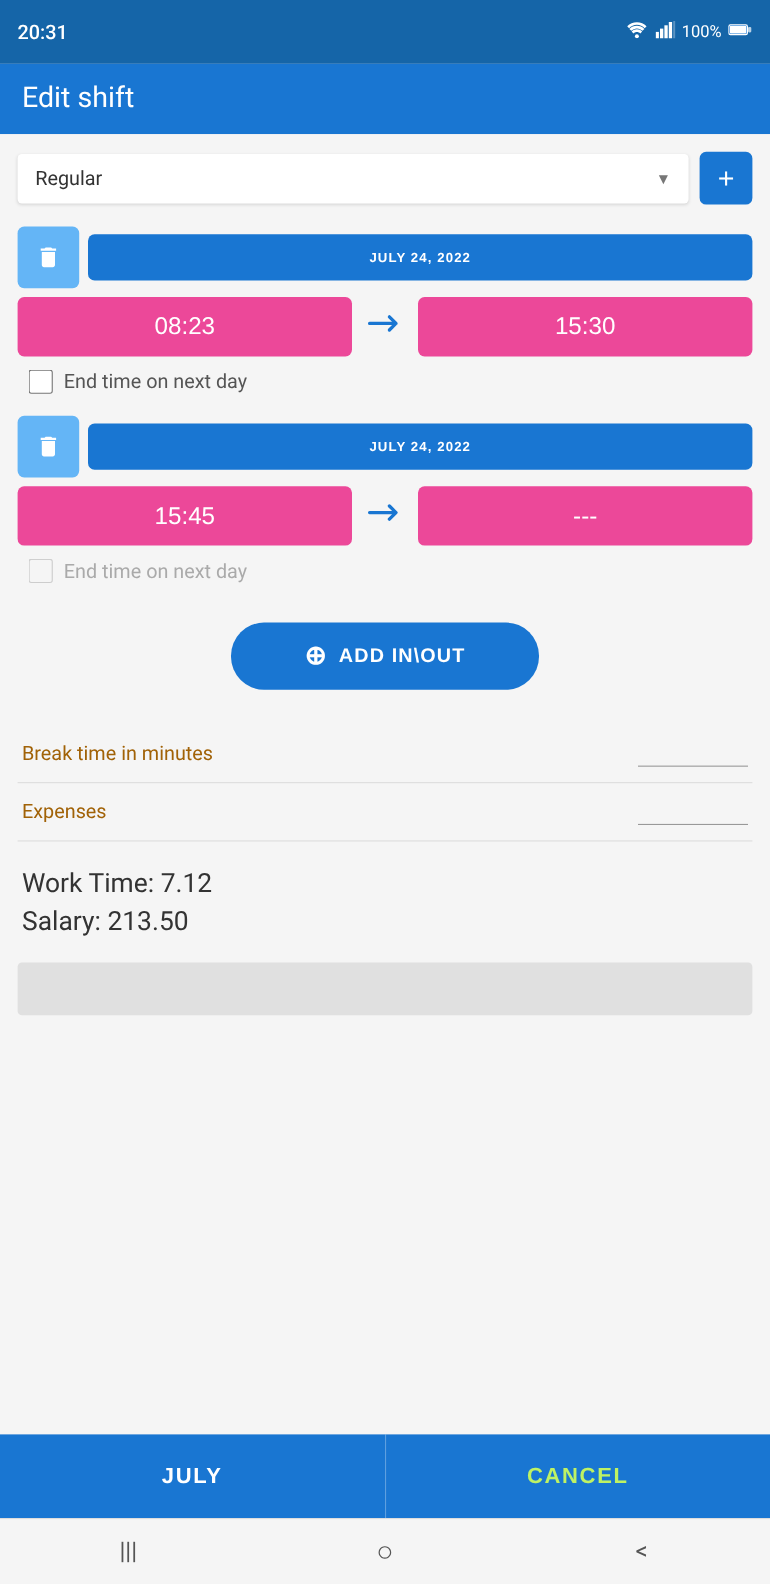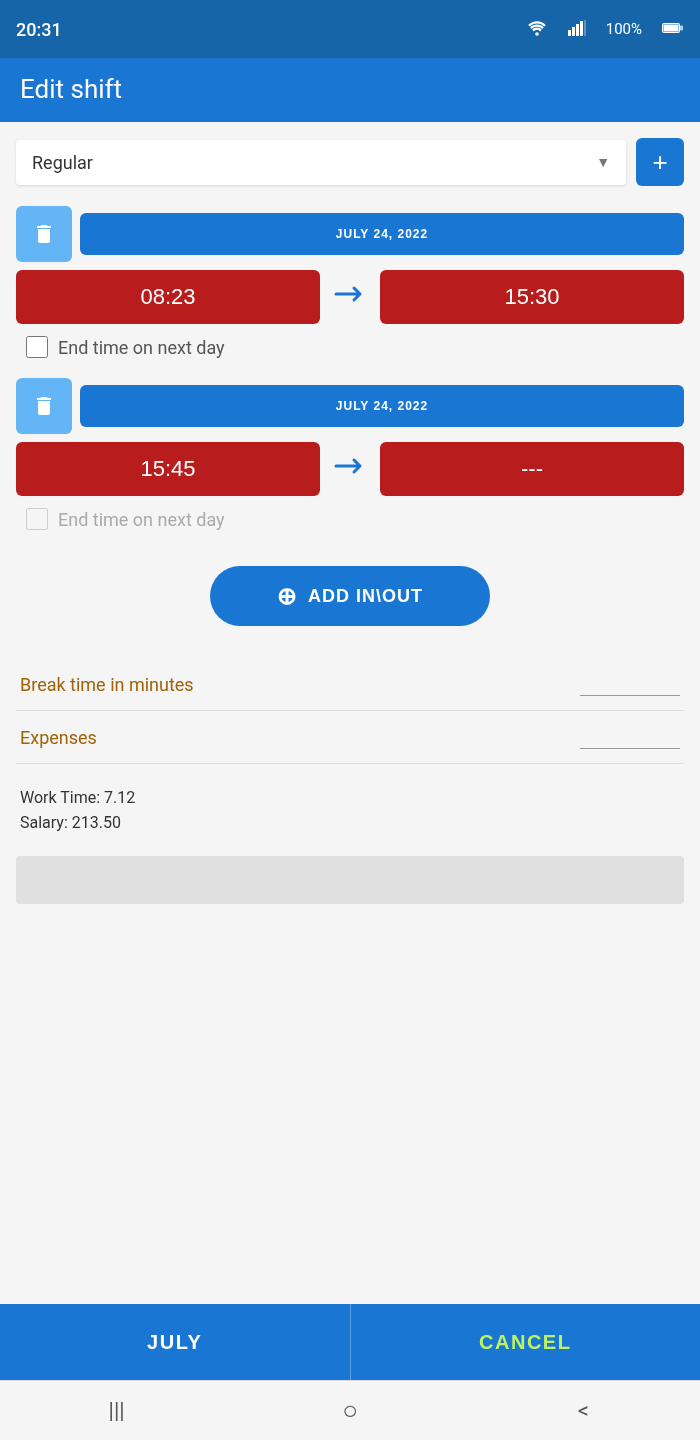--- a/index.html
+++ b/index.html
@@ -24,21 +24,21 @@
       height: 58px;
       flex-shrink: 0;
     }
     .status-time {
       font-size: 18px;
       font-weight: 500;
     }
     .status-icons {
       display: flex;
       align-items: center;
-      gap: 20px;
+      gap: 6px;
       font-size: 14px;
     }
 
     
     .header {
       background: #1976d2;
       color: #ffffff;
       padding: 16px 20px 18px;
       flex-shrink: 0;
     }
@@ -140,21 +140,21 @@
 
     
     .time-row {
       display: flex;
       align-items: center;
       gap: 8px;
       margin-bottom: 12px;
     }
     .time-btn {
       flex: 1;
-      background: #b91c1c;
+      background: #ec4899;
       color: white;
       border: none;
       border-radius: 6px;
       padding: 14px;
       font-size: 22px;
       font-weight: 500;
       text-align: center;
       cursor: pointer;
     }
     .arrow-icon {
@@ -236,21 +236,21 @@
       outline: none;
       padding-bottom: 2px;
     }
 
     
     .info-section {
       margin-top: 16px;
       padding: 8px 4px;
     }
     .info-row {
-      font-size: 16px;
+      font-size: 24px;
       color: #333;
       margin-bottom: 6px;
     }
 
     
     .partial-row {
       height: 48px;
       background: #e0e0e0;
       border-radius: 4px;
       margin-top: 10px;

